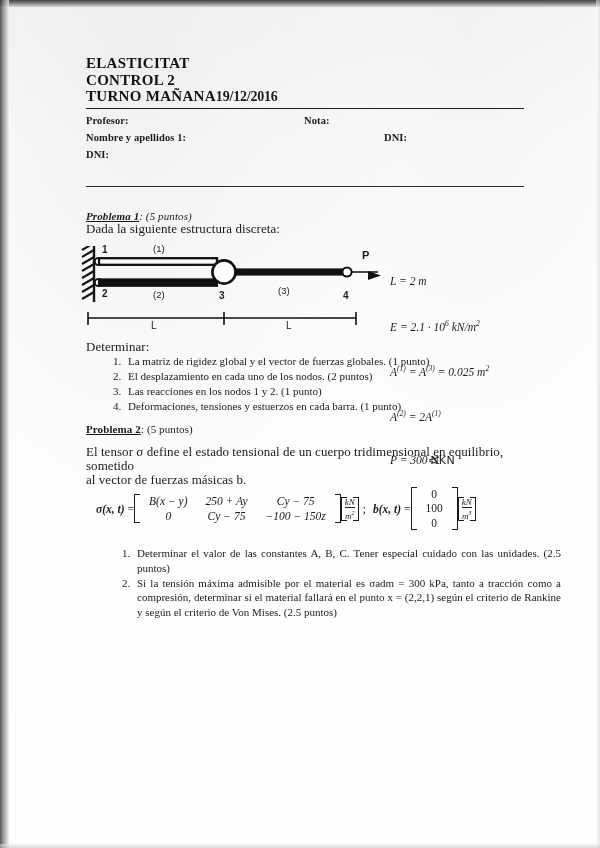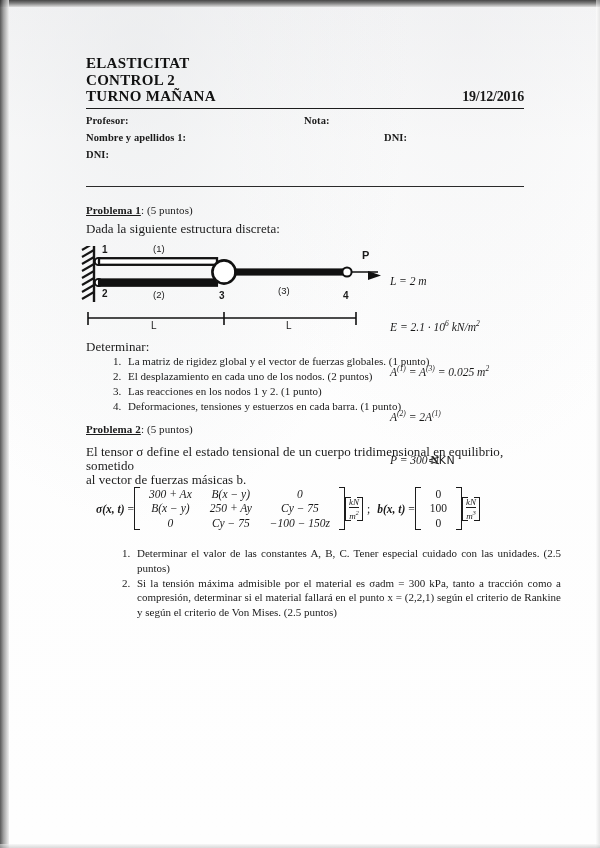--- a/index.html
+++ b/index.html
@@ -70,21 +70,21 @@
   }
   .hdr-title {
     font-weight: bold;
     font-size: 15px;
     letter-spacing: .3px;
     line-height: 16.5px;
     color: #121212;
   }
   .hdr-row3 {
     display: flex;
-    justify-content: space-between;
+    justify-content: flex-start;
     align-items: baseline;
   }
   .hdr-date {
     font-weight: bold;
     font-size: 14px;
     letter-spacing: -.2px;
   }
   .rule {
     border: 0;
     border-top: 1.6px solid #1d1d1d;
@@ -248,21 +248,21 @@
       </div>
       <div class="field-row">
         <span>DNI:</span>
       </div>
     </div>
 
     <div class="blk" style="left:86px; top:186px; width:438px;">
       <hr class="rule-thin">
     </div>
 
-    <div class="blk p-head" style="left:86px; top:204px;">
+    <div class="blk p-head" style="left:86px; top:210px;font-style:italic;">
       <b>Problema 1</b><span>: (5 puntos)</span>
     </div>
 
     <div class="blk body-txt" style="left:86px; top:222px;">Dada la siguiente estructura discreta:</div>
 
     <div class="truss">
       <svg width="300" height="88" viewBox="0 0 300 88">
 
         <g stroke="#151515" stroke-width="2.1">
           <line x1="4" y1="4" x2="16" y2="-3"></line>
@@ -345,25 +345,20 @@
       <div>El tensor σ define el estado tensional de un cuerpo tridimensional en equilibrio, sometido</div>
       <div>al vector de fuerzas másicas b.</div>
     </div>
 
     <div class="matrix-line">
       <span class="lbl-sigma">σ(x, t)</span>
       <span> = </span>
       <span class="brk">
         <table class="mat">
           <tbody>
-              <tr>
-            <td>300 + Ax</td>
-            <td>B(x − y)</td>
-            <td>0</td>
-          </tr>
           <tr>
             <td>B(x − y)</td>
             <td>250 + Ay</td>
             <td>Cy − 75</td>
           </tr>
           <tr>
             <td>0</td>
             <td>Cy − 75</td>
             <td>−100 − 150z</td>
           </tr>

